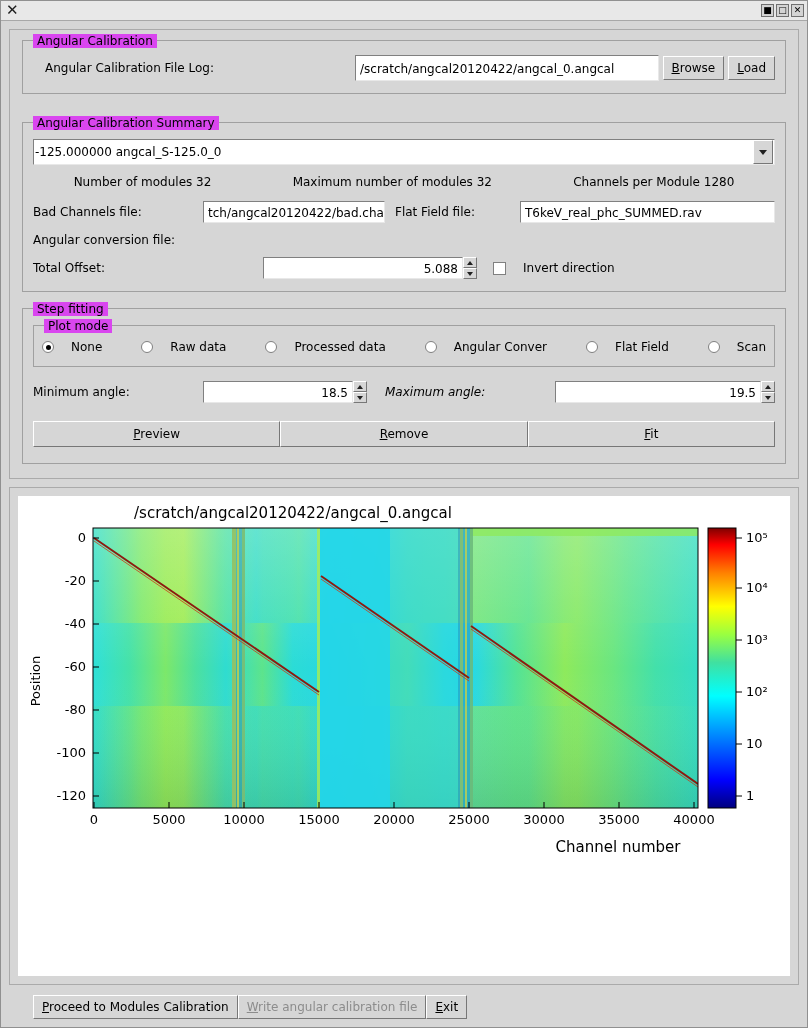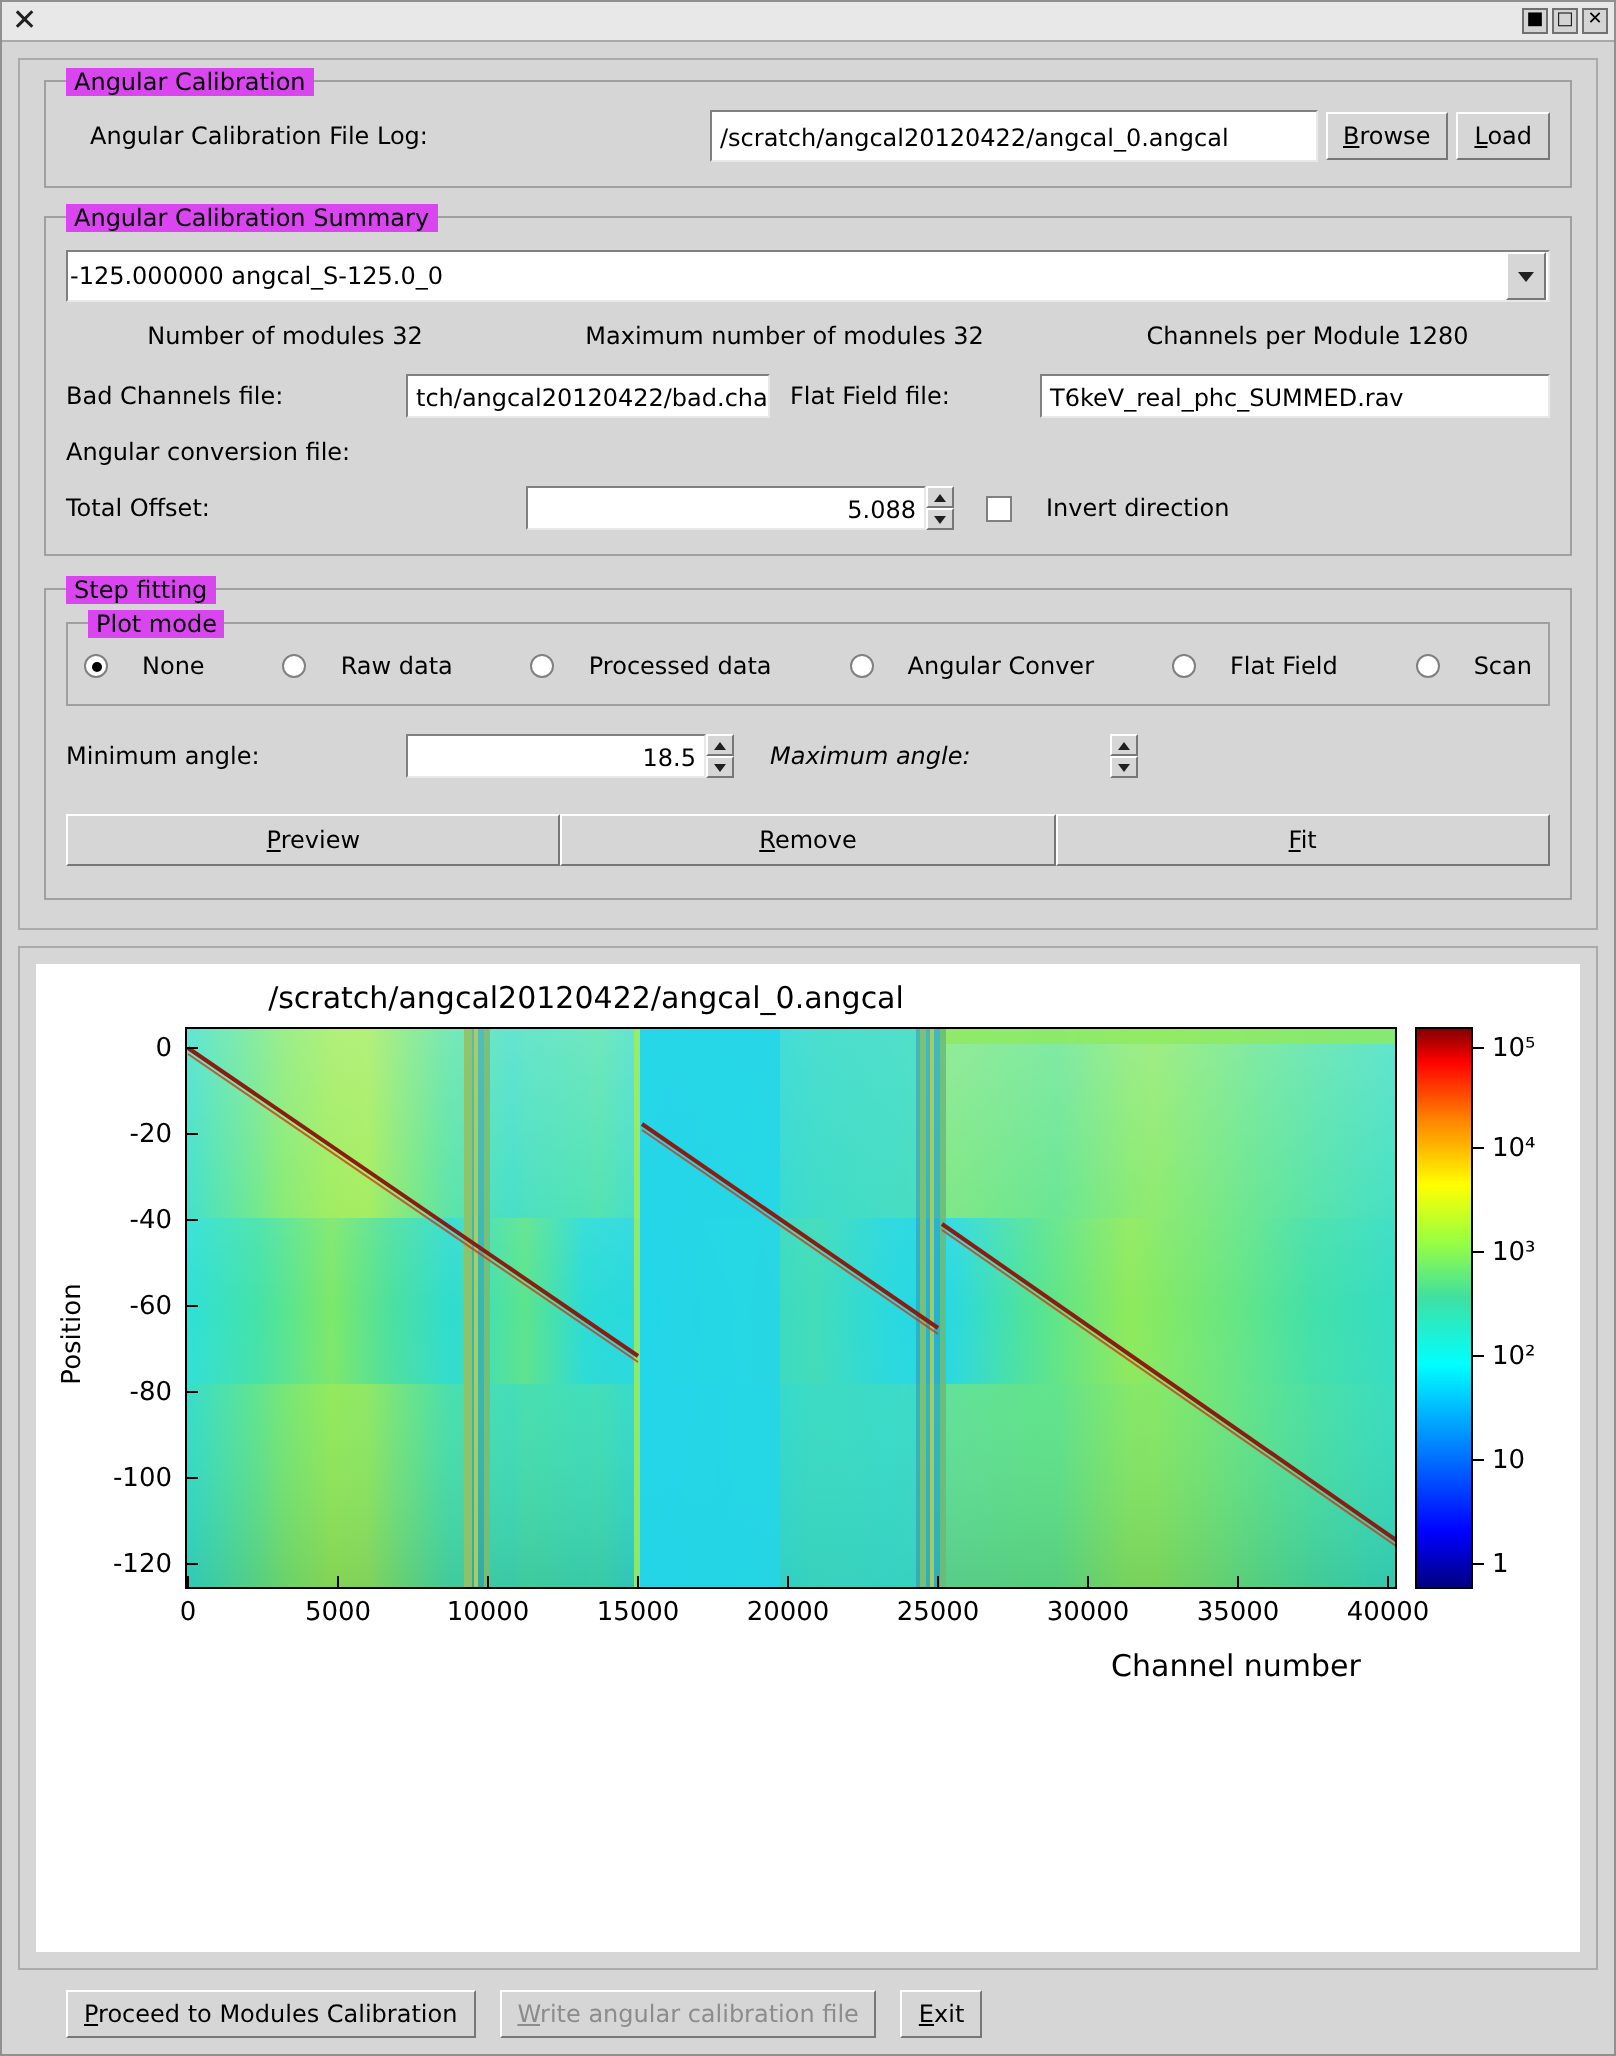--- a/index.html
+++ b/index.html
@@ -253,21 +253,21 @@
     flex: 1;
     display: flex;
   }
   .plotcanvas {
     background: #ffffff;
     flex: 1;
     position: relative;
   }
   .bottombar {
     display: flex;
-    gap: 12px;
+    gap: 0px;
     padding-left: 24px;
     padding-top: 2px;
     align-items: flex-end;
   }
   svg { display: block; }
   .axis-text {
     font-family: "DejaVu Sans", sans-serif;
     font-size: 13px;
     fill: #000;
   }
@@ -301,21 +301,21 @@
       <div class="group" style="padding-top:14px;">
         <span class="legend">Angular Calibration</span>
         <div class="row" style="margin-bottom:2px;">
           <label class="lbl" style="width:310px;padding-left:12px;">Angular Calibration File Log:</label>
           <div class="txt" style="flex:1;height:26px;line-height:26px;">/scratch/angcal20120422/angcal_0.angcal</div>
           <div class="btn" style="margin-left:4px;"><span class="u">B</span><span>rowse</span></div>
           <div class="btn" style="margin-left:4px;"><span class="u">L</span><span>oad</span></div>
         </div>
       </div>
 
-      <div class="group" style="margin-top:14px;padding-top:16px;">
+      <div class="group" style="margin-top:28px;padding-top:16px;">
         <span class="legend">Angular Calibration Summary</span>
 
         <div class="row">
           <div class="combo">
             <div class="val">-125.000000      angcal_S-125.0_0</div>
             <div class="arrowbox">
                 <span class="caret-down"></span>
               </div>
           </div>
         </div>
@@ -393,20 +393,21 @@
           <div class="txt right" style="width:150px;">18.5</div>
           <div class="spin" style="height:22px;">
             <div>
                 <span class="caret-up-s"></span>
               </div>
             <div>
                 <span class="caret-down-s"></span>
               </div>
           </div>
           <label class="lbl" style="width:170px;padding-left:18px;font-style:italic;">Maximum angle:</label>
+          <div class="txt right" style="flex:1;">19.5</div>
           <div class="spin" style="height:22px;">
             <div>
                 <span class="caret-up-s"></span>
               </div>
             <div>
                 <span class="caret-down-s"></span>
               </div>
           </div>
         </div>
 

